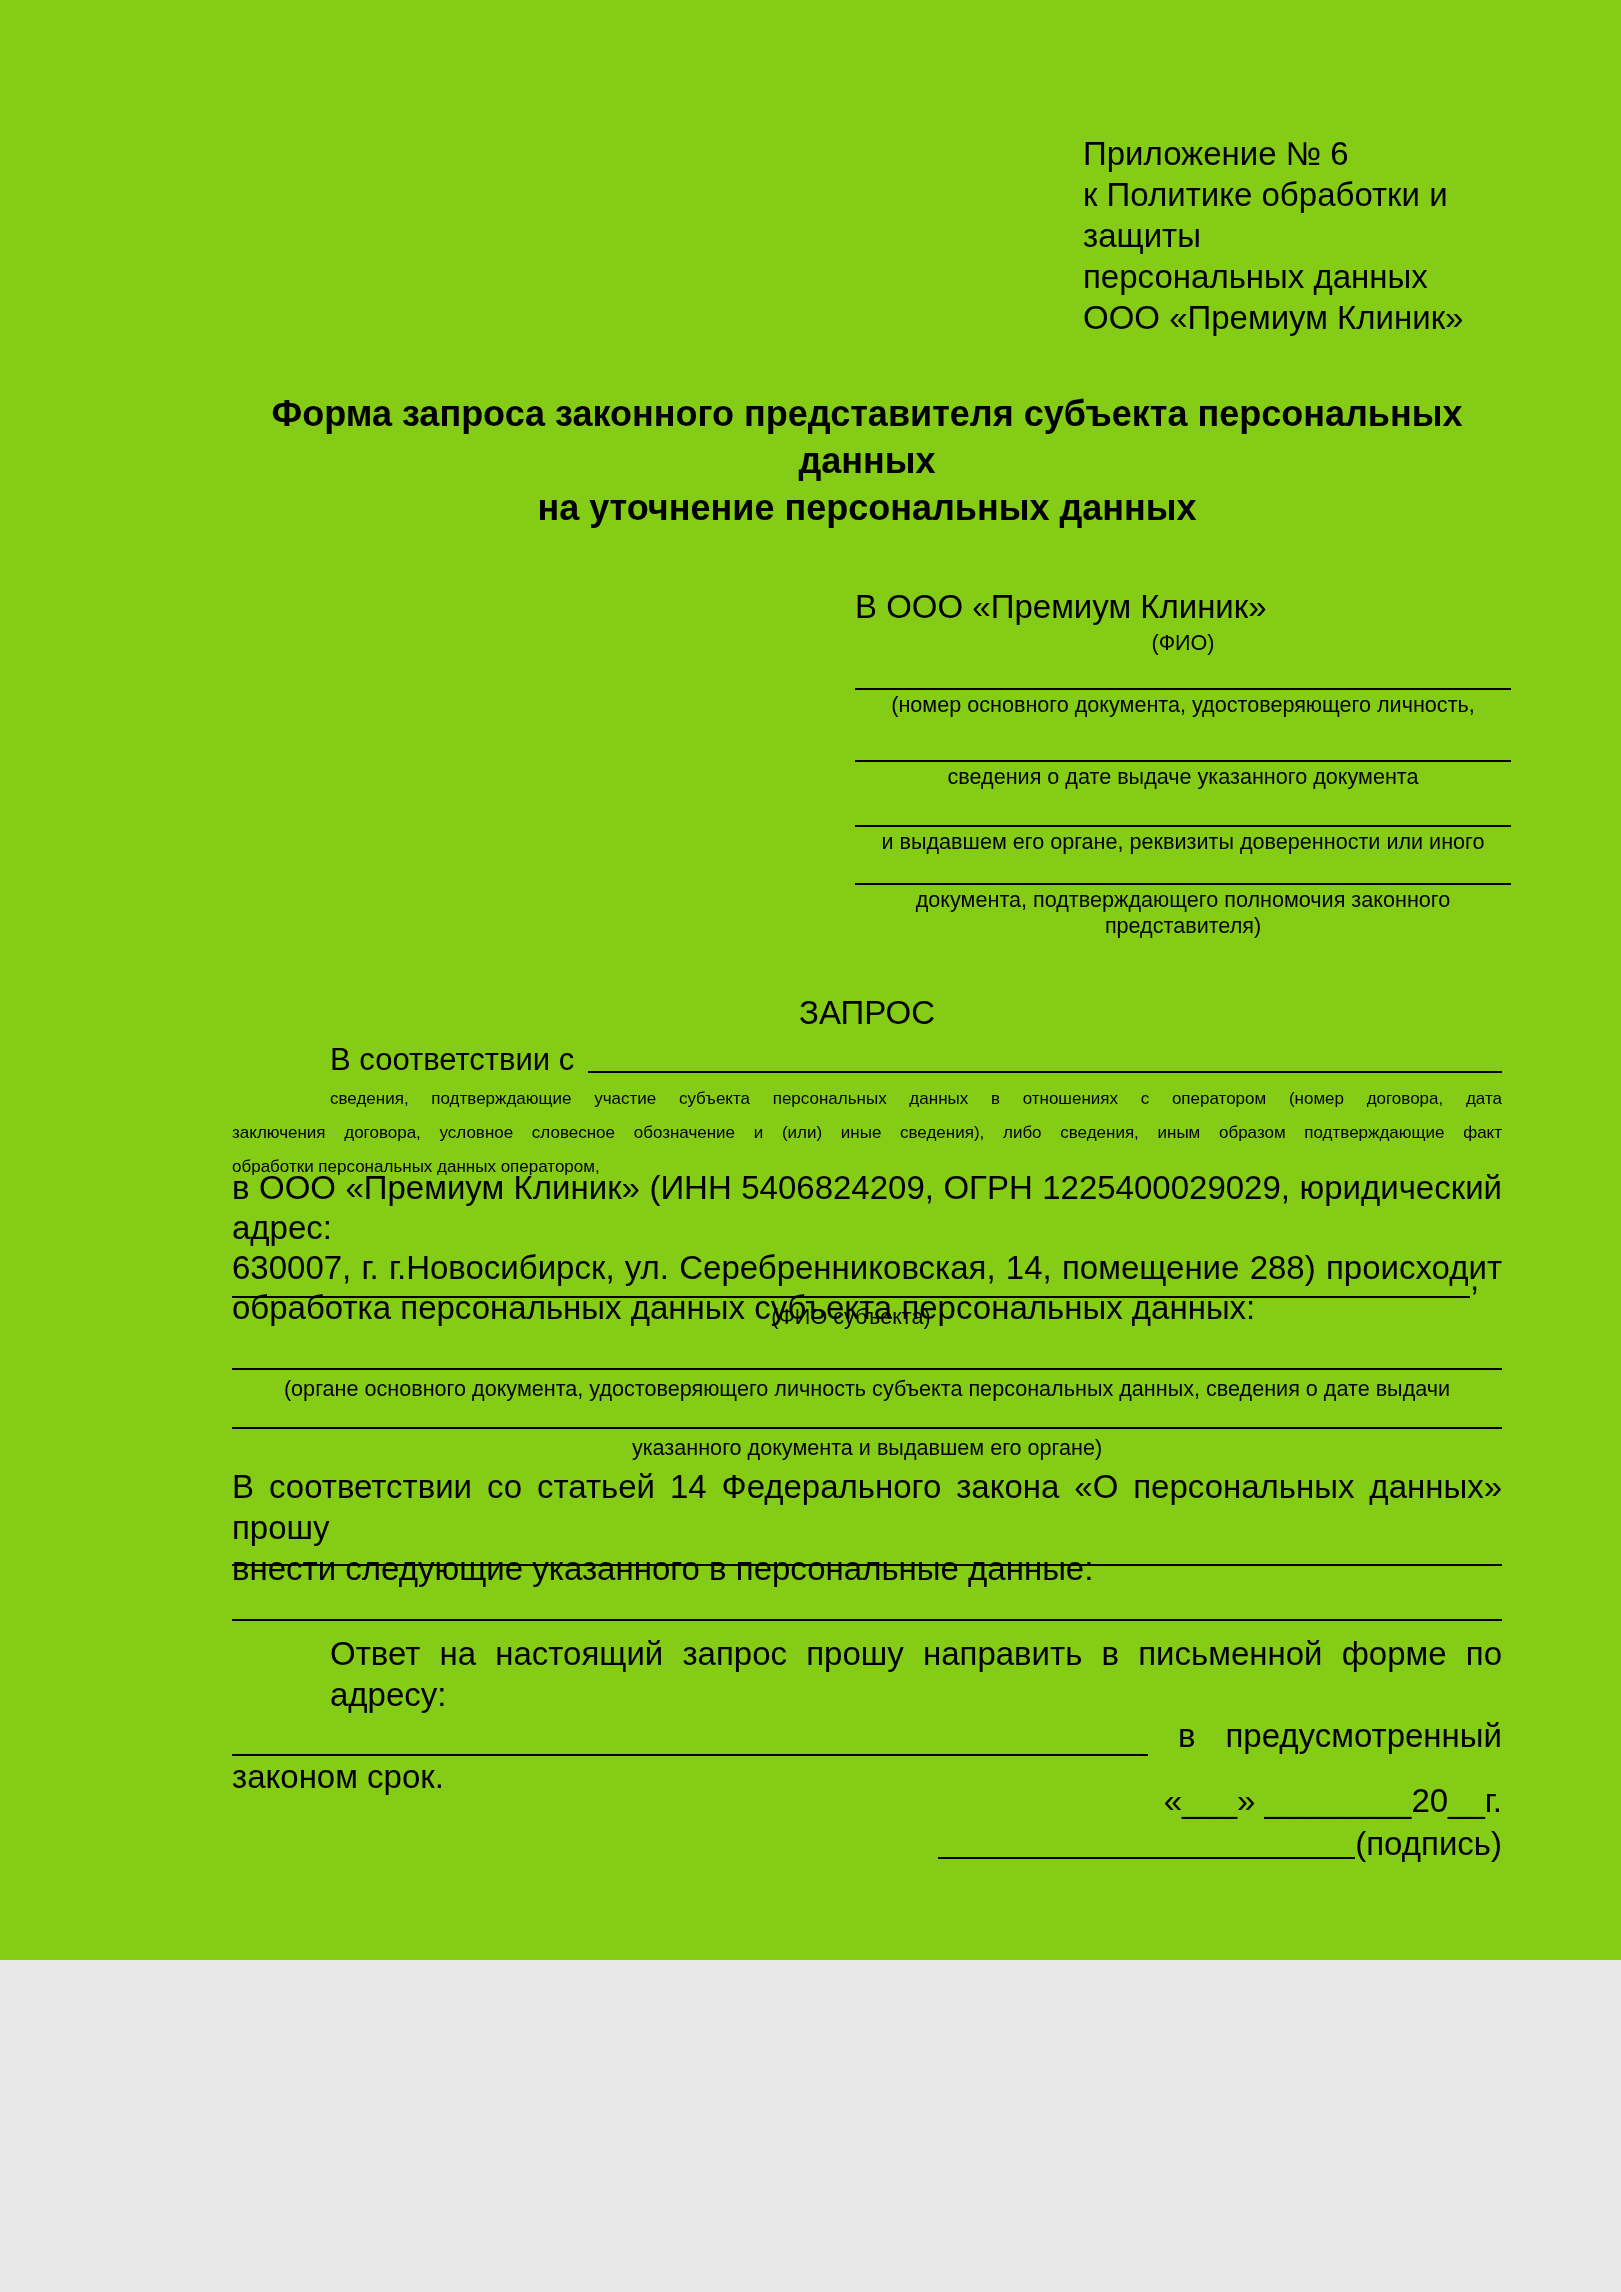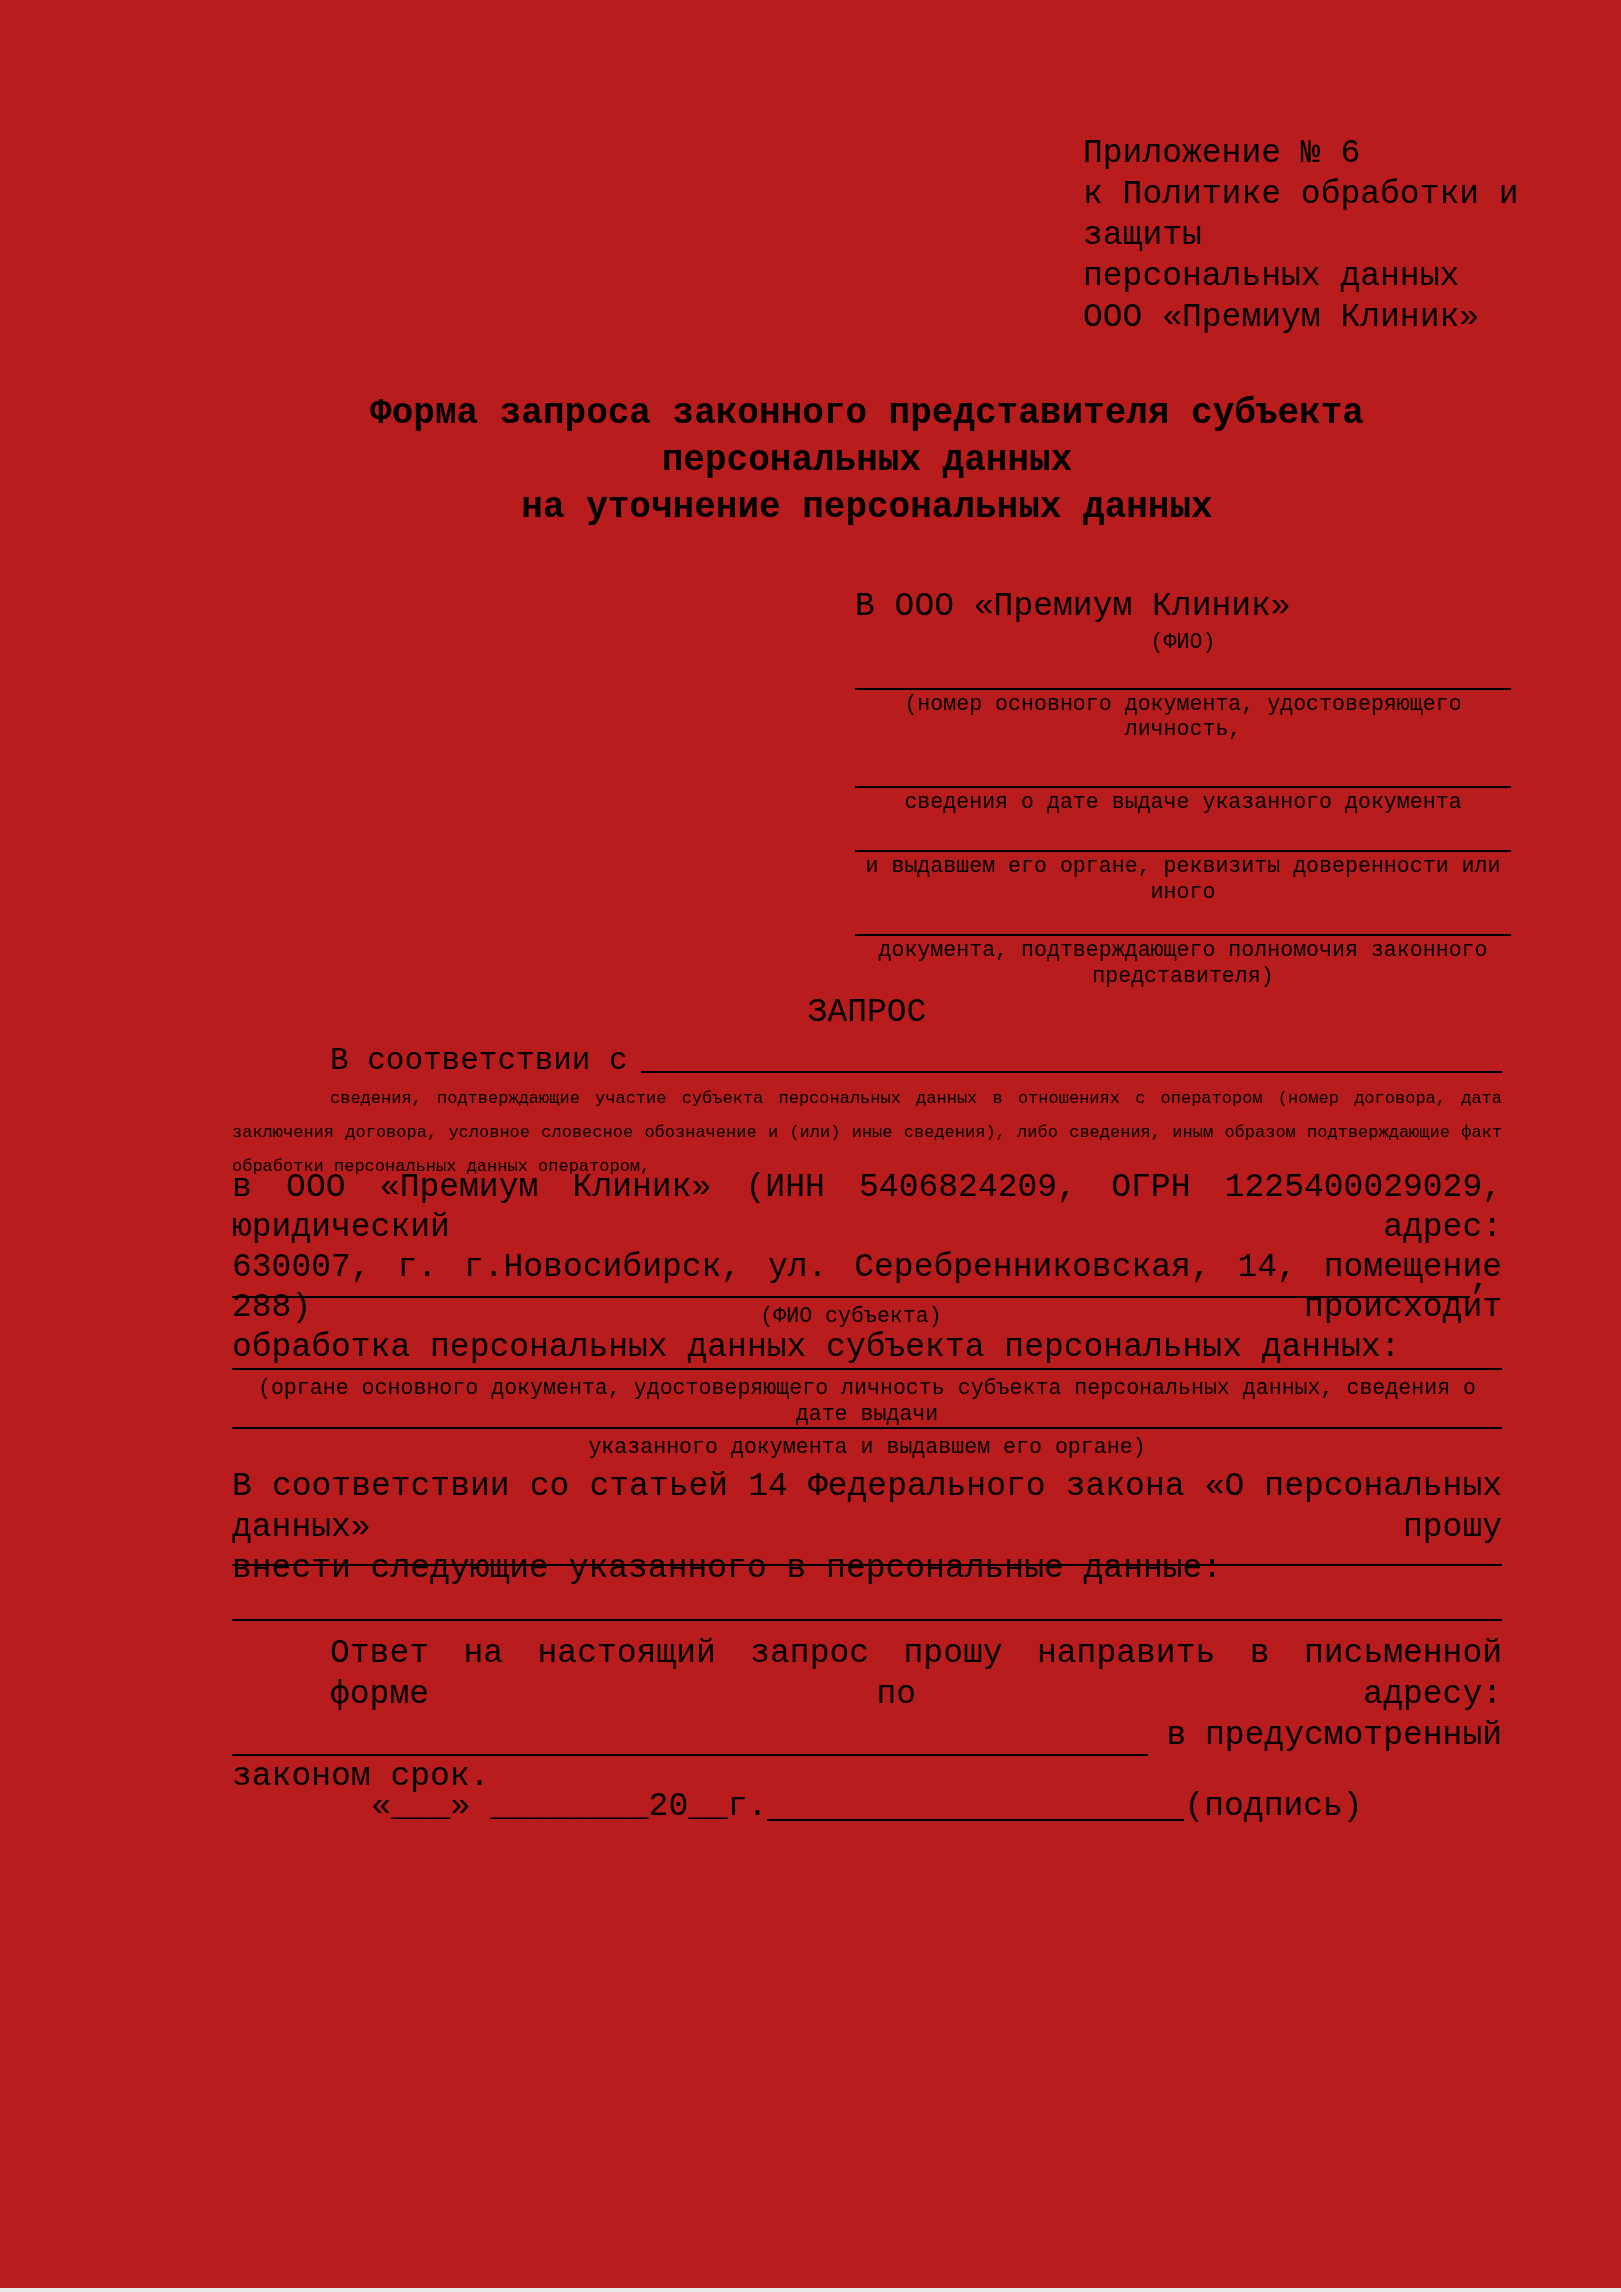--- a/index.html
+++ b/index.html
@@ -1,21 +1,21 @@
 <!DOCTYPE html>
 <html><head>
 <meta charset="utf-8">
 <style>
   html,body{margin:0;padding:0;background:#e8e8e8;}
   .page{
     position:relative;
-    width:1621px;height:2288px;
-    background:#b91c1c;
+    width:1621px;height:1960px;
+    background:#84cc16;
     color:#000;
-    font-family:Liberation Mono, monospace;
+    font-family:Liberation Sans, sans-serif;
     margin:0 auto;
     overflow:hidden;
   }
   .abs{position:absolute;}
   .cap{font-size:21.6px;line-height:25.5px;text-align:center;}
   .stretch{text-align:justify;text-align-last:justify;}
   .blank{border-bottom:2.9px solid #000;}
   .flexline{display:flex;align-items:flex-end;}
   .fill{flex:1 1 auto;border-bottom:2.9px solid #000;margin-bottom:4.9px;}
 
@@ -51,21 +51,21 @@
   #lawpara{left:232px;top:1466px;width:1270px;font-size:33px;line-height:41px;}
 
   #blankA{left:232px;top:1529px;width:1270px;height:35px;}
   #blankB{left:232px;top:1584px;width:1270px;height:35px;}
 
   #replypara{left:232px;top:1633px;width:1270px;font-size:33px;line-height:41px;}
   #replypara .line1{padding-left:98px;text-align:justify;text-align-last:justify;}
   #replypara .line2{display:flex;justify-content:space-between;align-items:flex-end;height:41px;}
   #replypara .line2 .b{width:916px;border-bottom:2.9px solid #000;height:37px;}
 
-  #bottomrow{left:232px;top:1782px;width:1270px;font-size:33px;display:flex;justify-content:center;align-items:flex-end;}
+  #bottomrow{left:232px;top:1782px;width:1270px;font-size:33px;display:flex;justify-content:center;align-items:flex-end;flex-direction:column;}
   #bottomrow .sign-group{display:flex;align-items:flex-end;}
   #bottomrow .sign-group .b{width:417px;border-bottom:2.9px solid #000;height:37px;margin-bottom:3.9px;}
 </style>
 </head>
 <body>
 
 <div class="page">
 
   <div id="hdr" class="abs">
     <div>Приложение № 6</div>

